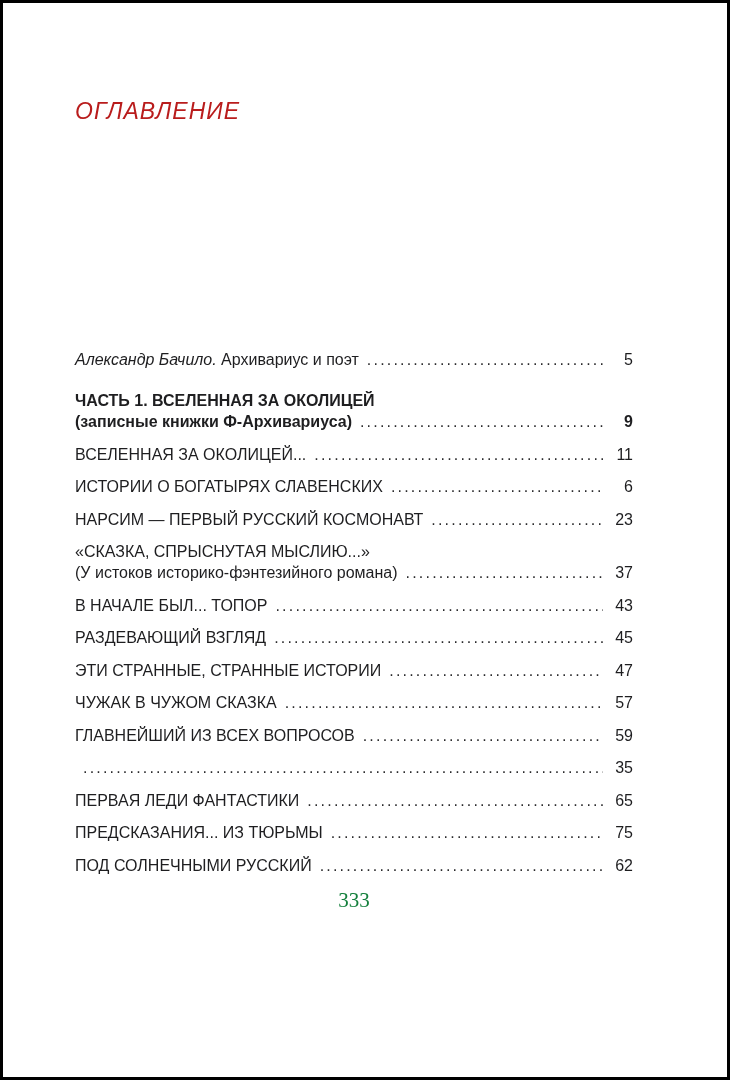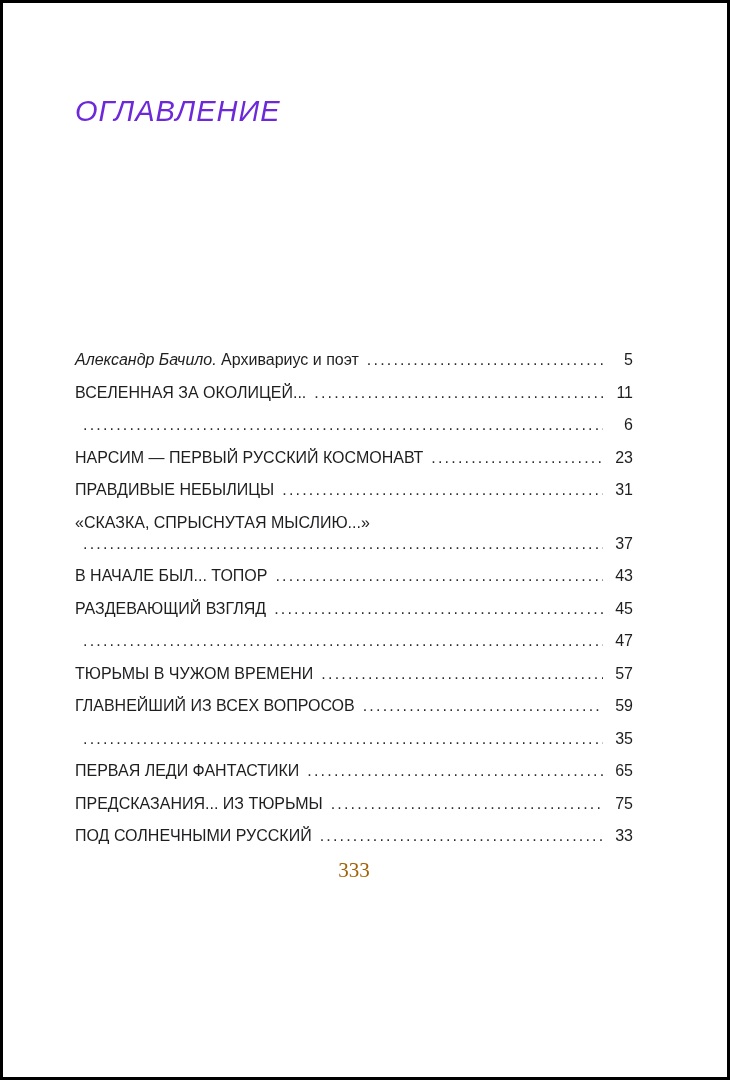--- a/index.html
+++ b/index.html
@@ -14,26 +14,26 @@
     color: #1e1e20;
     overflow: hidden;
   }
   .content {
     margin-left: 72px;
     width: 558px;
     padding-top: 88px;
   }
   .toc-title {
     margin: 0 0 218px 0;
-    font-size: 29px;
+    font-size: 23px;
     line-height: 40px;
     font-style: italic;
     font-weight: normal;
     letter-spacing: 1px;
-    color: #6d28d9;
+    color: #b91c1c;
   }
   .toc-entry {
     margin-bottom: 11.5px;
     font-size: 16px;
     line-height: 21px;
   }
   .toc-entry.bold { font-weight: bold; }
   .toc-entry.space-before { margin-top: 20px; }
   .toc-line { white-space: nowrap; }
   .toc-line.with-leader {
@@ -58,94 +58,98 @@
   .pageno {
     flex: 0 0 auto;
     min-width: 24px;
     text-align: right;
   }
   .folio {
     margin-top: 12px;
     text-align: center;
     font-family: "Liberation Serif", serif;
     font-size: 21px;
-    color: #a16207;
+    color: #15803d;
   }
 </style>
 </head>
 <body>
 
 <div class="page">
   <div class="content">
     <h1 class="toc-title">ОГЛАВЛЕНИЕ</h1>
     <div id="toc">
         <div class="toc-entry">
           <div class="toc-line with-leader">
             <span class="entry-text"><span class="italic">Александр Бачило.</span><span> Архивариус и поэт</span></span>
             <span class="leader"></span>
             <span class="pageno">5</span>
           </div>
         </div>
+        <div class="toc-entry bold space-before">
+          <div class="toc-line"><span class="entry-text">ЧАСТЬ 1. ВСЕЛЕННАЯ ЗА ОКОЛИЦЕЙ</span></div>
+          <div class="toc-line with-leader">
+            <span class="entry-text">(записные книжки Ф-Архивариуса)</span>
+            <span class="leader"></span>
+            <span class="pageno">9</span>
+          </div>
+        </div>
         <div class="toc-entry">
           <div class="toc-line with-leader">
             <span class="entry-text">ВСЕЛЕННАЯ ЗА ОКОЛИЦЕЙ...</span>
             <span class="leader"></span>
             <span class="pageno">11</span>
           </div>
         </div>
         <div class="toc-entry">
           <div class="toc-line with-leader">
+            <span class="entry-text">ИСТОРИИ О БОГАТЫРЯХ СЛАВЕНСКИХ</span>
             <span class="leader"></span>
             <span class="pageno">6</span>
           </div>
         </div>
         <div class="toc-entry">
           <div class="toc-line with-leader">
             <span class="entry-text">НАРСИМ — ПЕРВЫЙ РУССКИЙ КОСМОНАВТ</span>
             <span class="leader"></span>
             <span class="pageno">23</span>
           </div>
         </div>
         <div class="toc-entry">
-          <div class="toc-line with-leader">
-            <span class="entry-text">ПРАВДИВЫЕ НЕБЫЛИЦЫ</span>
-            <span class="leader"></span>
-            <span class="pageno">31</span>
-          </div>
-        </div>
-        <div class="toc-entry">
           <div class="toc-line"><span class="entry-text">«СКАЗКА, СПРЫСНУТАЯ МЫСЛИЮ...»</span></div>
           <div class="toc-line with-leader">
+            <span class="entry-text">(У истоков историко-фэнтезийного романа)</span>
             <span class="leader"></span>
             <span class="pageno">37</span>
           </div>
         </div>
         <div class="toc-entry">
           <div class="toc-line with-leader">
             <span class="entry-text">В НАЧАЛЕ БЫЛ... ТОПОР</span>
             <span class="leader"></span>
             <span class="pageno">43</span>
           </div>
         </div>
         <div class="toc-entry">
           <div class="toc-line with-leader">
             <span class="entry-text">РАЗДЕВАЮЩИЙ ВЗГЛЯД</span>
             <span class="leader"></span>
             <span class="pageno">45</span>
           </div>
         </div>
         <div class="toc-entry">
           <div class="toc-line with-leader">
+            <span class="entry-text">ЭТИ СТРАННЫЕ, СТРАННЫЕ ИСТОРИИ</span>
             <span class="leader"></span>
             <span class="pageno">47</span>
           </div>
         </div>
         <div class="toc-entry">
           <div class="toc-line with-leader">
-            <span class="entry-text">ТЮРЬМЫ В ЧУЖОМ ВРЕМЕНИ</span>
+            <span class="entry-text">ЧУЖАК В ЧУЖОМ СКАЗКА</span>
             <span class="leader"></span>
             <span class="pageno">57</span>
           </div>
         </div>
         <div class="toc-entry">
           <div class="toc-line with-leader">
             <span class="entry-text">ГЛАВНЕЙШИЙ ИЗ ВСЕХ ВОПРОСОВ</span>
             <span class="leader"></span>
             <span class="pageno">59</span>
           </div>
@@ -167,19 +171,19 @@
           <div class="toc-line with-leader">
             <span class="entry-text">ПРЕДСКАЗАНИЯ... ИЗ ТЮРЬМЫ</span>
             <span class="leader"></span>
             <span class="pageno">75</span>
           </div>
         </div>
         <div class="toc-entry">
           <div class="toc-line with-leader">
             <span class="entry-text">ПОД СОЛНЕЧНЫМИ РУССКИЙ</span>
             <span class="leader"></span>
-            <span class="pageno">33</span>
+            <span class="pageno">62</span>
           </div>
         </div>
       </div>
     <div class="folio">333</div>
   </div>
 </div>
 
 </body></html>

